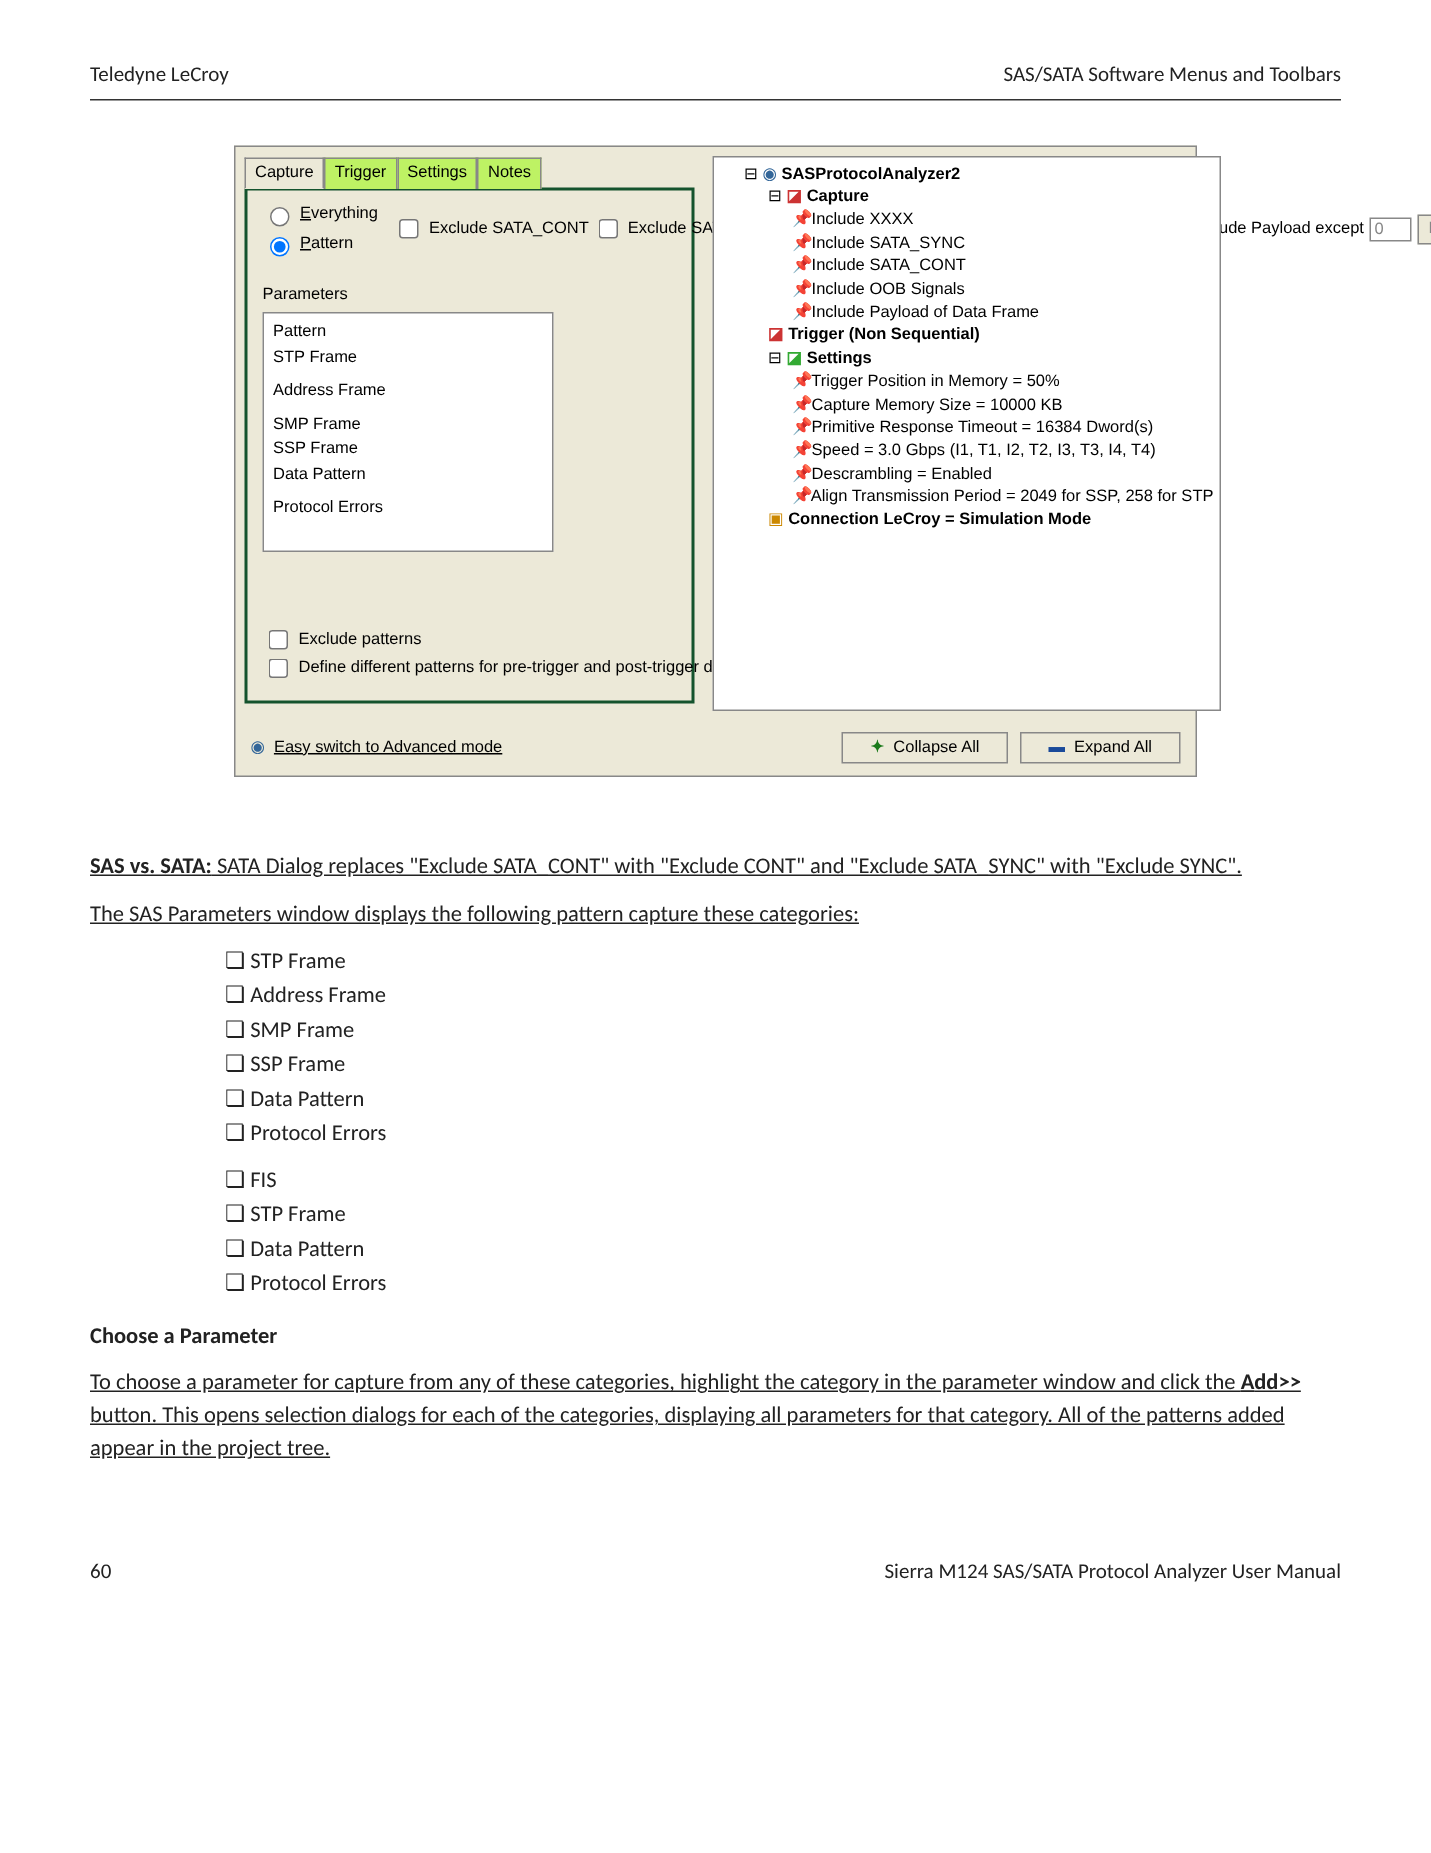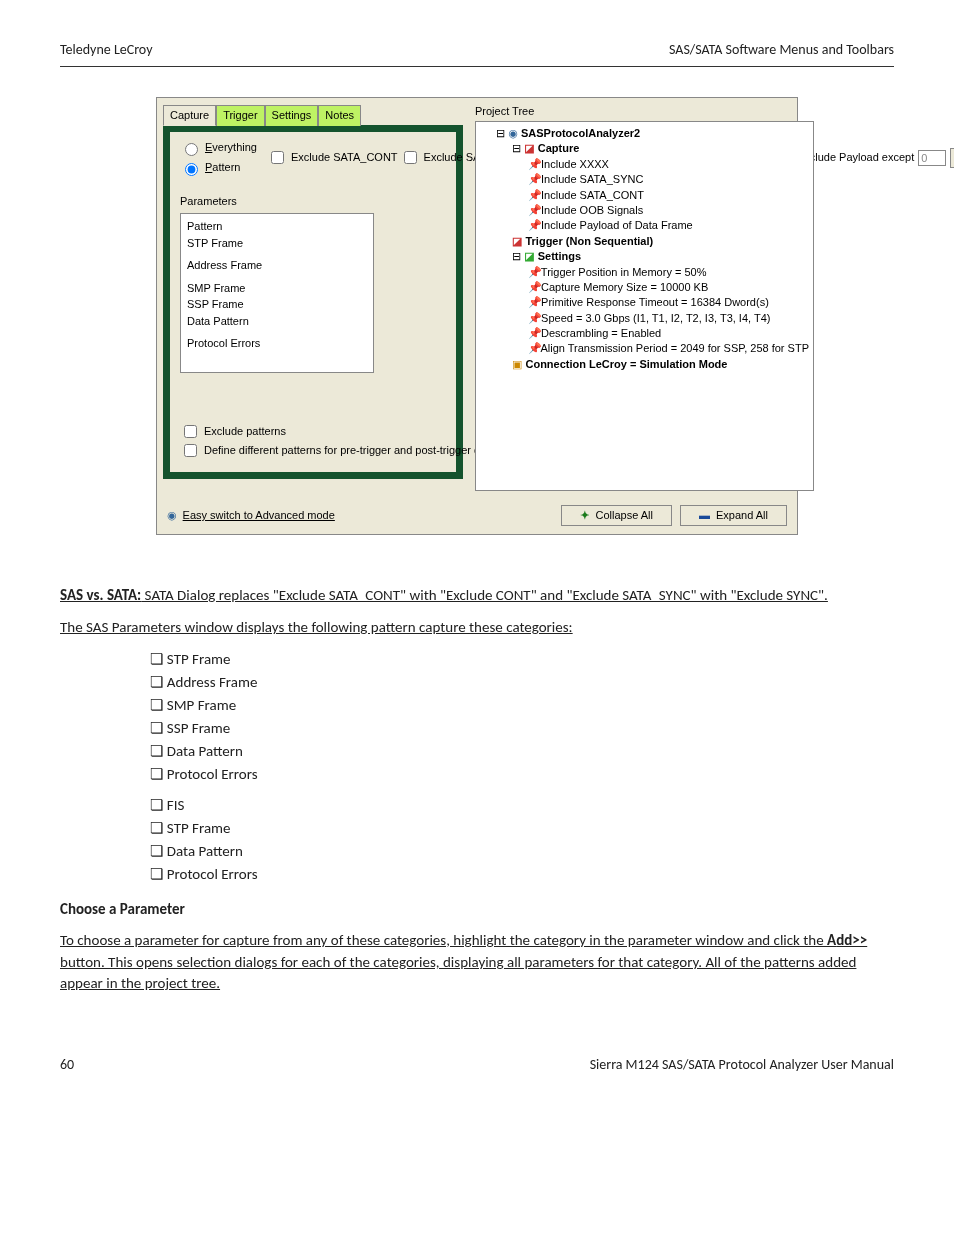--- a/index.html
+++ b/index.html
@@ -5,21 +5,21 @@
   body { margin: 0; font-family: "Segoe UI", Calibri, sans-serif; color: #222; font-size: 14.5px; width: 954px; box-sizing: border-box; padding: 40px 60px 60px 60px; line-height: 1.4; }
   .header-row { display: flex; justify-content: space-between; font-size: 14px; padding-bottom: 6px; border-bottom: 1px solid #333; margin-bottom: 30px; }
   .screenshot { width: 640px; margin: 0 auto 50px auto; background: #ece9d8; border: 1px solid #888; font-family: Tahoma, sans-serif; font-size: 11px; color: #000; }
   .ss-split { display: flex; }
   .left-pane { width: 300px; padding: 6px; }
   .right-pane { flex: 1; padding: 6px; }
   .tabs { display: flex; gap: 0; margin-bottom: 0; }
   .tab { border: 1px solid #888; border-bottom: none; padding: 2px 6px; background: #ece9d8; font-size: 11px; position: relative; top: 1px; }
   .tab.active { background: #ece9d8; z-index: 2; border-bottom: 1px solid #ece9d8; }
   .tab.inactive { background: #bef264; }
-  .tab-body { border: 7px solid #14532d; padding: 8px 10px 12px 10px; min-height: 320px; display: flex; flex-direction: column; }
+  .tab-body { border: 2px solid #14532d; padding: 8px 10px 12px 10px; min-height: 320px; display: flex; flex-direction: column; }
   .radios { display: flex; flex-direction: column; gap: 4px; float: left; width: 80px; }
   .radio-row { display: flex; align-items: center; gap: 4px; }
   .exc-col { margin-left: 90px; display: flex; gap: 2px; }
   .chk-row { display: flex; align-items: center; gap: 4px; white-space: nowrap; }
   .underline-letter { text-decoration: underline; }
   .param-label { clear: both; margin-top: 18px; margin-bottom: 4px; }
   .param-box { background: #fff; border: 1px solid #888; width: 180px; height: 150px; padding: 4px 6px; font-size: 11px; line-height: 1.5; }
   .btn { border: 1px solid #888; background: #ece9d8; font-size: 11px; padding: 1px 10px; color: #888; }
   .dword { border: 1px solid #888; background: #ece9d8; color: #888; padding: 1px 6px; font-size: 11px; display: inline-block; }
   .tree { background: #fff; border: 1px solid #888; height: 360px; padding: 4px; font-size: 11px; line-height: 1.4; overflow: hidden; }
@@ -127,21 +127,20 @@
             <span>Exclude patterns</span>
           </label>
         <label class="chk-row">
             <input type="checkbox" style="">
             <span>Define different patterns for pre-trigger and post-trigger data captures</span>
           </label>
       </div>
     </div>
 
     <div class="right-pane">
-      <div class="tree-title">Project Tree</div>
       <div class="tree">
         <ul>
           <li>⊟ <span class="globe">◉</span> <span class="bold">SASProtocolAnalyzer2</span>
             <ul>
               <li>⊟ <span class="red-ico">◪</span> <span class="bold">Capture</span>
                 <ul>
                   <li><span class="pin">📌</span> <span>Include XXXX</span></li>
                   <li><span class="pin">📌</span> <span>Include SATA_SYNC</span></li>
                   <li><span class="pin">📌</span> <span>Include SATA_CONT</span></li>
                   <li><span class="pin">📌</span> <span>Include OOB Signals</span></li>

